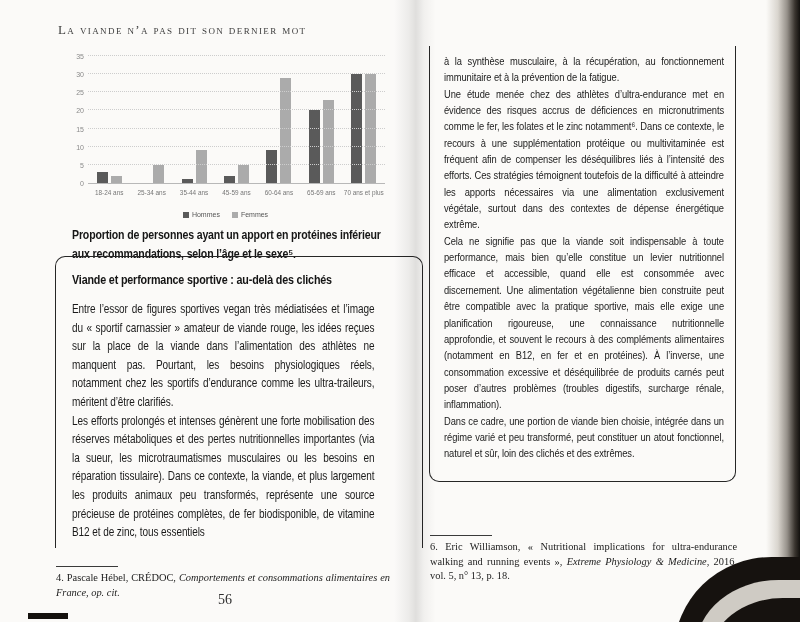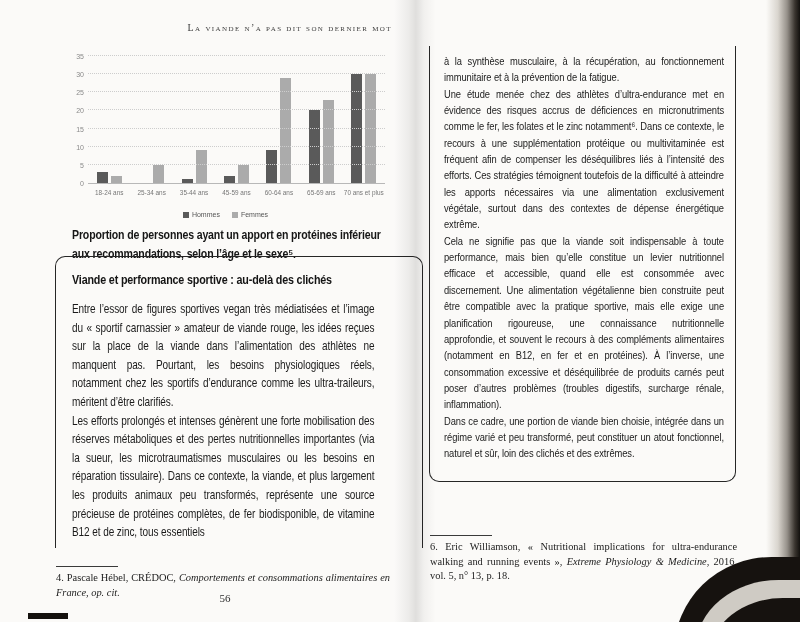--- a/index.html
+++ b/index.html
@@ -16,21 +16,21 @@
   .corner-curl { position:absolute; right:-24px; bottom:-30px; width:150px; height:95px;
     background:#16120f; border-radius:65% 0 0 0 / 100% 0 0 0; }
   .corner-curl-light { position:absolute; right:-14px; bottom:-26px; width:118px; height:68px;
     background:#cfcbc4; border-radius:70% 0 0 0 / 100% 0 0 0; }
   .corner-curl-dark { position:absolute; right:-14px; bottom:-34px; width:104px; height:58px;
     background:#16120f; border-radius:70% 0 0 0 / 100% 0 0 0; }
   .scan-mark { position:absolute; left:28px; bottom:3px; width:40px; height:6px; background:#14110e; }
 
   
   .running-head { position:absolute; top:22px; font-family:"Liberation Serif", serif;
-    font-variant:small-caps; letter-spacing:1.4px; font-size:10px; color:#3d3d3d; text-align:right; }
+    font-variant:small-caps; letter-spacing:1.4px; font-size:13px; color:#3d3d3d; text-align:left; }
   .running-head.left { left:58px; width:334px; }
   .running-head.right { left:430px; width:306px; }
 
   
   .chart { position:absolute; left:62px; top:52px; width:327px; height:166px; }
   .chart-plot { position:absolute; left:26px; top:4px; right:4px; bottom:34px;
     display:flex; align-items:flex-end; border-bottom:1px solid #b8b8b8; }
   .gridline { position:absolute; left:0; right:0; height:0; border-top:1px dotted #cdcdcd; }
   .ylabel { position:absolute; left:-26px; width:22px; text-align:right; font-size:7px;
     color:#8a8a8a; transform:translateY(50%); }
@@ -65,21 +65,21 @@
   .footnote-rule { position:absolute; width:62px; border-top:1px solid #3a3a3a; }
   .footnote { position:absolute; font-family:"Liberation Serif", serif; font-size:10.4px;
     line-height:14.5px; color:#222; text-align:justify; }
   .footnote .it { font-style:italic; }
   .fn-rule-left { left:56px; top:566px; }
   .fn-left { left:56px; top:571px; width:334px; }
   .fn-rule-right { left:430px; top:535px; }
   .fn-right { left:430px; top:540px; width:307px; }
 
   .page-number { position:absolute; left:58px; top:592px; width:334px; text-align:center;
-    font-family:"Liberation Serif", serif; font-size:11px; color:#2e2e2e; }
+    font-family:"Liberation Serif", serif; font-size:14px; color:#2e2e2e; }
 </style>
 </head>
 <body>
 
 <div class="scan">
 
   <div class="running-head left">La viande n’a pas dit son dernier mot</div>
 
   <div class="chart">
     <div class="chart-plot">

